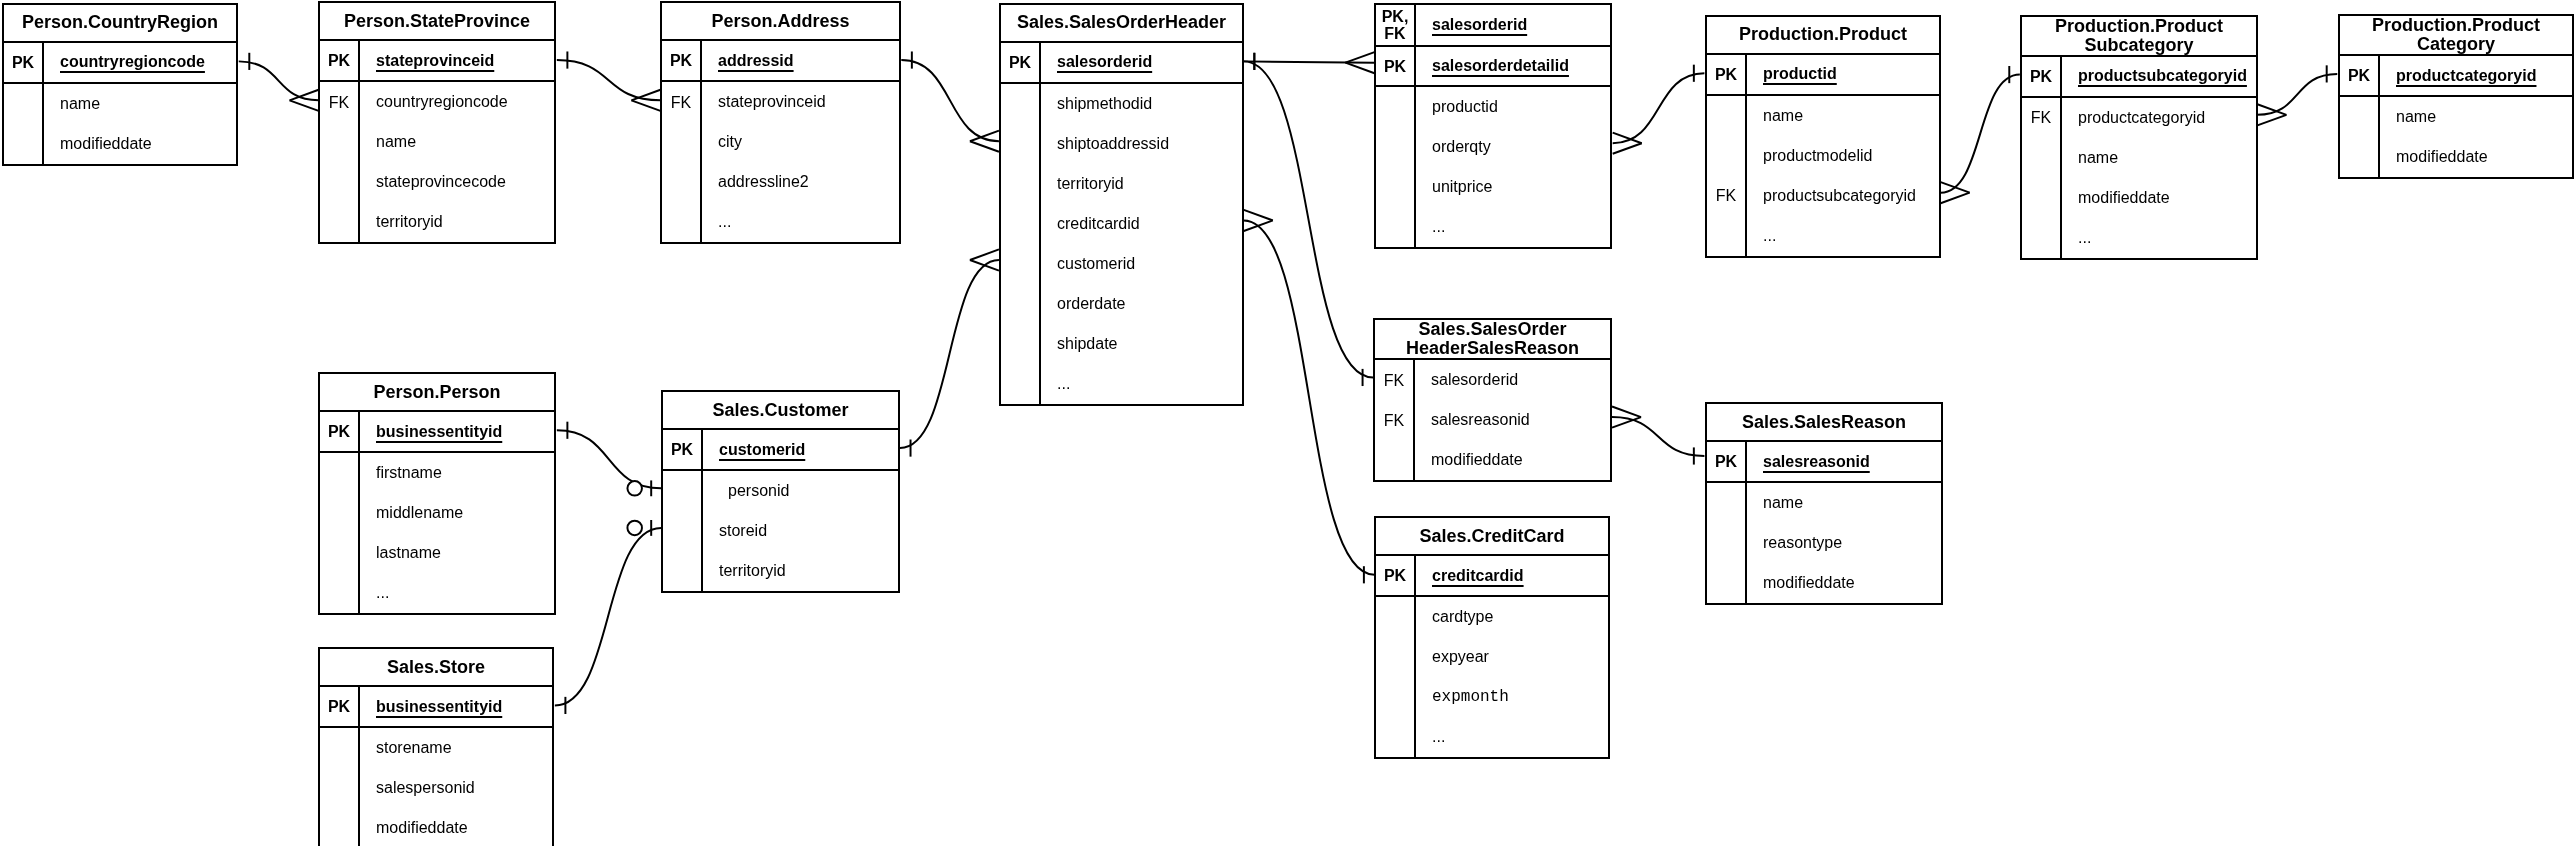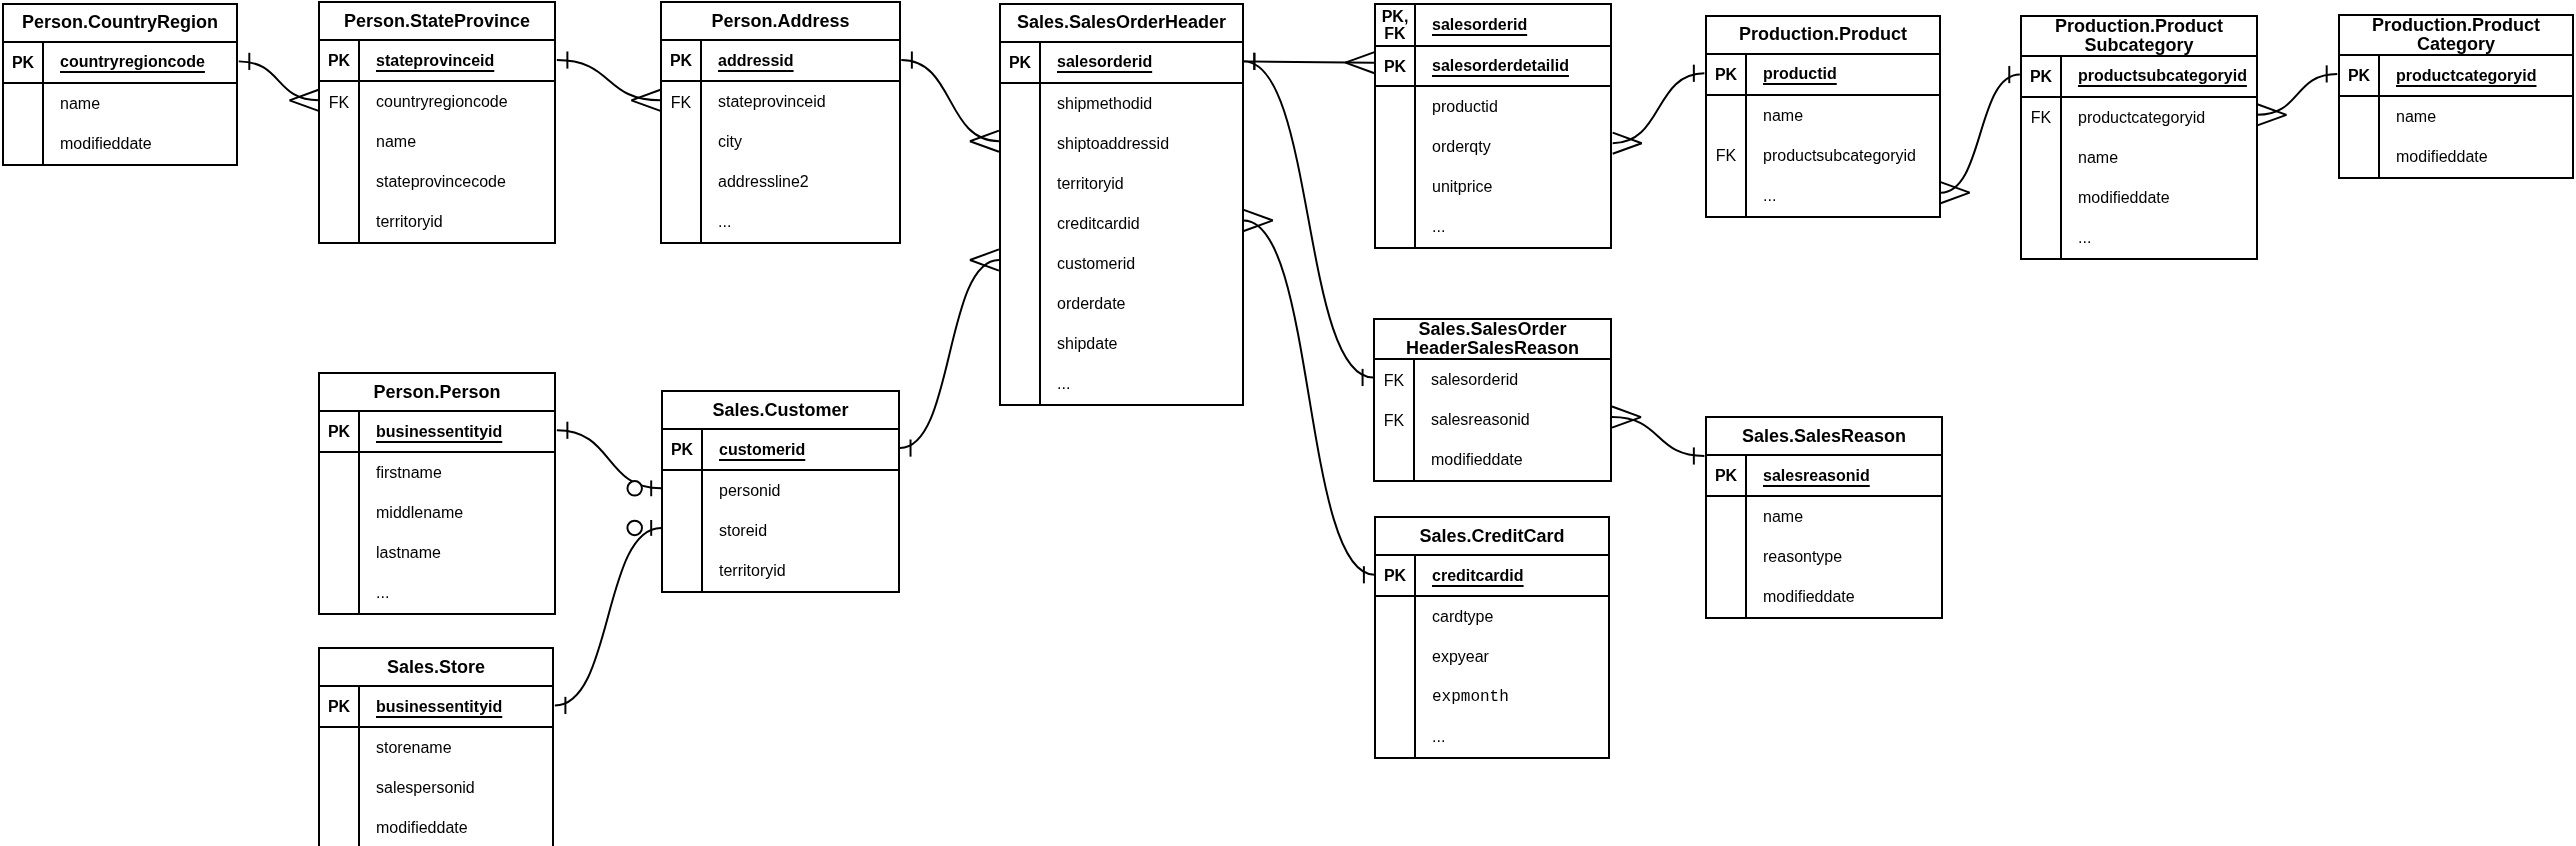--- a/index.html
+++ b/index.html
@@ -152,20 +152,24 @@
       <div class="tbl-title" style="height: 38px;">Production.Product</div>
       <div class="trow boxed" style="height: 41px;">
         <div class="lbl b">PK</div>
         <div class="fld pk">productid</div>
       </div>
       <div class="trow" style="height: 40px;">
         <div class="lbl"></div>
         <div class="fld">name</div>
       </div>
       <div class="trow" style="height: 40px;">
+        <div class="lbl"></div>
+        <div class="fld">productmodelid</div>
+      </div>
+      <div class="trow" style="height: 40px;">
         <div class="lbl">FK</div>
         <div class="fld">productsubcategoryid</div>
       </div>
       <div class="trow" style="height: 40px;">
         <div class="lbl"></div>
         <div class="fld">...</div>
       </div>
     </div>
     <div class="tbl" style="left: 2020px; top: 14.5px; width: 238px;">
       <div class="tbl-title" style="height: 40px;">Production.Product
@@ -229,21 +233,21 @@
         <div class="lbl"></div>
         <div class="fld">...</div>
       </div>
     </div>
     <div class="tbl" style="left: 661px; top: 390px; width: 239px;">
       <div class="tbl-title" style="height: 38px;">Sales.Customer</div>
       <div class="trow boxed" style="height: 41px;">
         <div class="lbl b">PK</div>
         <div class="fld pk">customerid</div>
       </div>
-      <div class="trow" style="height: 40px;">
+      <div class="trow" style="height: 40px; gap: 9px;">
         <div class="lbl"></div>
         <div class="fld">personid</div>
       </div>
       <div class="trow" style="height: 40px;">
         <div class="lbl"></div>
         <div class="fld">storeid</div>
       </div>
       <div class="trow" style="height: 40px;">
         <div class="lbl"></div>
         <div class="fld">territoryid</div>
@@ -277,21 +281,21 @@
       </div>
       <div class="trow" style="height: 40px;">
         <div class="lbl">FK</div>
         <div class="fld">salesreasonid</div>
       </div>
       <div class="trow" style="height: 40px;">
         <div class="lbl"></div>
         <div class="fld">modifieddate</div>
       </div>
     </div>
-    <div class="tbl" style="left: 1705px; top: 416px; width: 238px;">
+    <div class="tbl" style="left: 1705px; top: 402px; width: 238px;">
       <div class="tbl-title" style="height: 38px;">Sales.SalesReason</div>
       <div class="trow boxed" style="height: 41px;">
         <div class="lbl b">PK</div>
         <div class="fld pk">salesreasonid</div>
       </div>
       <div class="trow" style="height: 40px;">
         <div class="lbl"></div>
         <div class="fld">name</div>
       </div>
       <div class="trow" style="height: 40px;">

